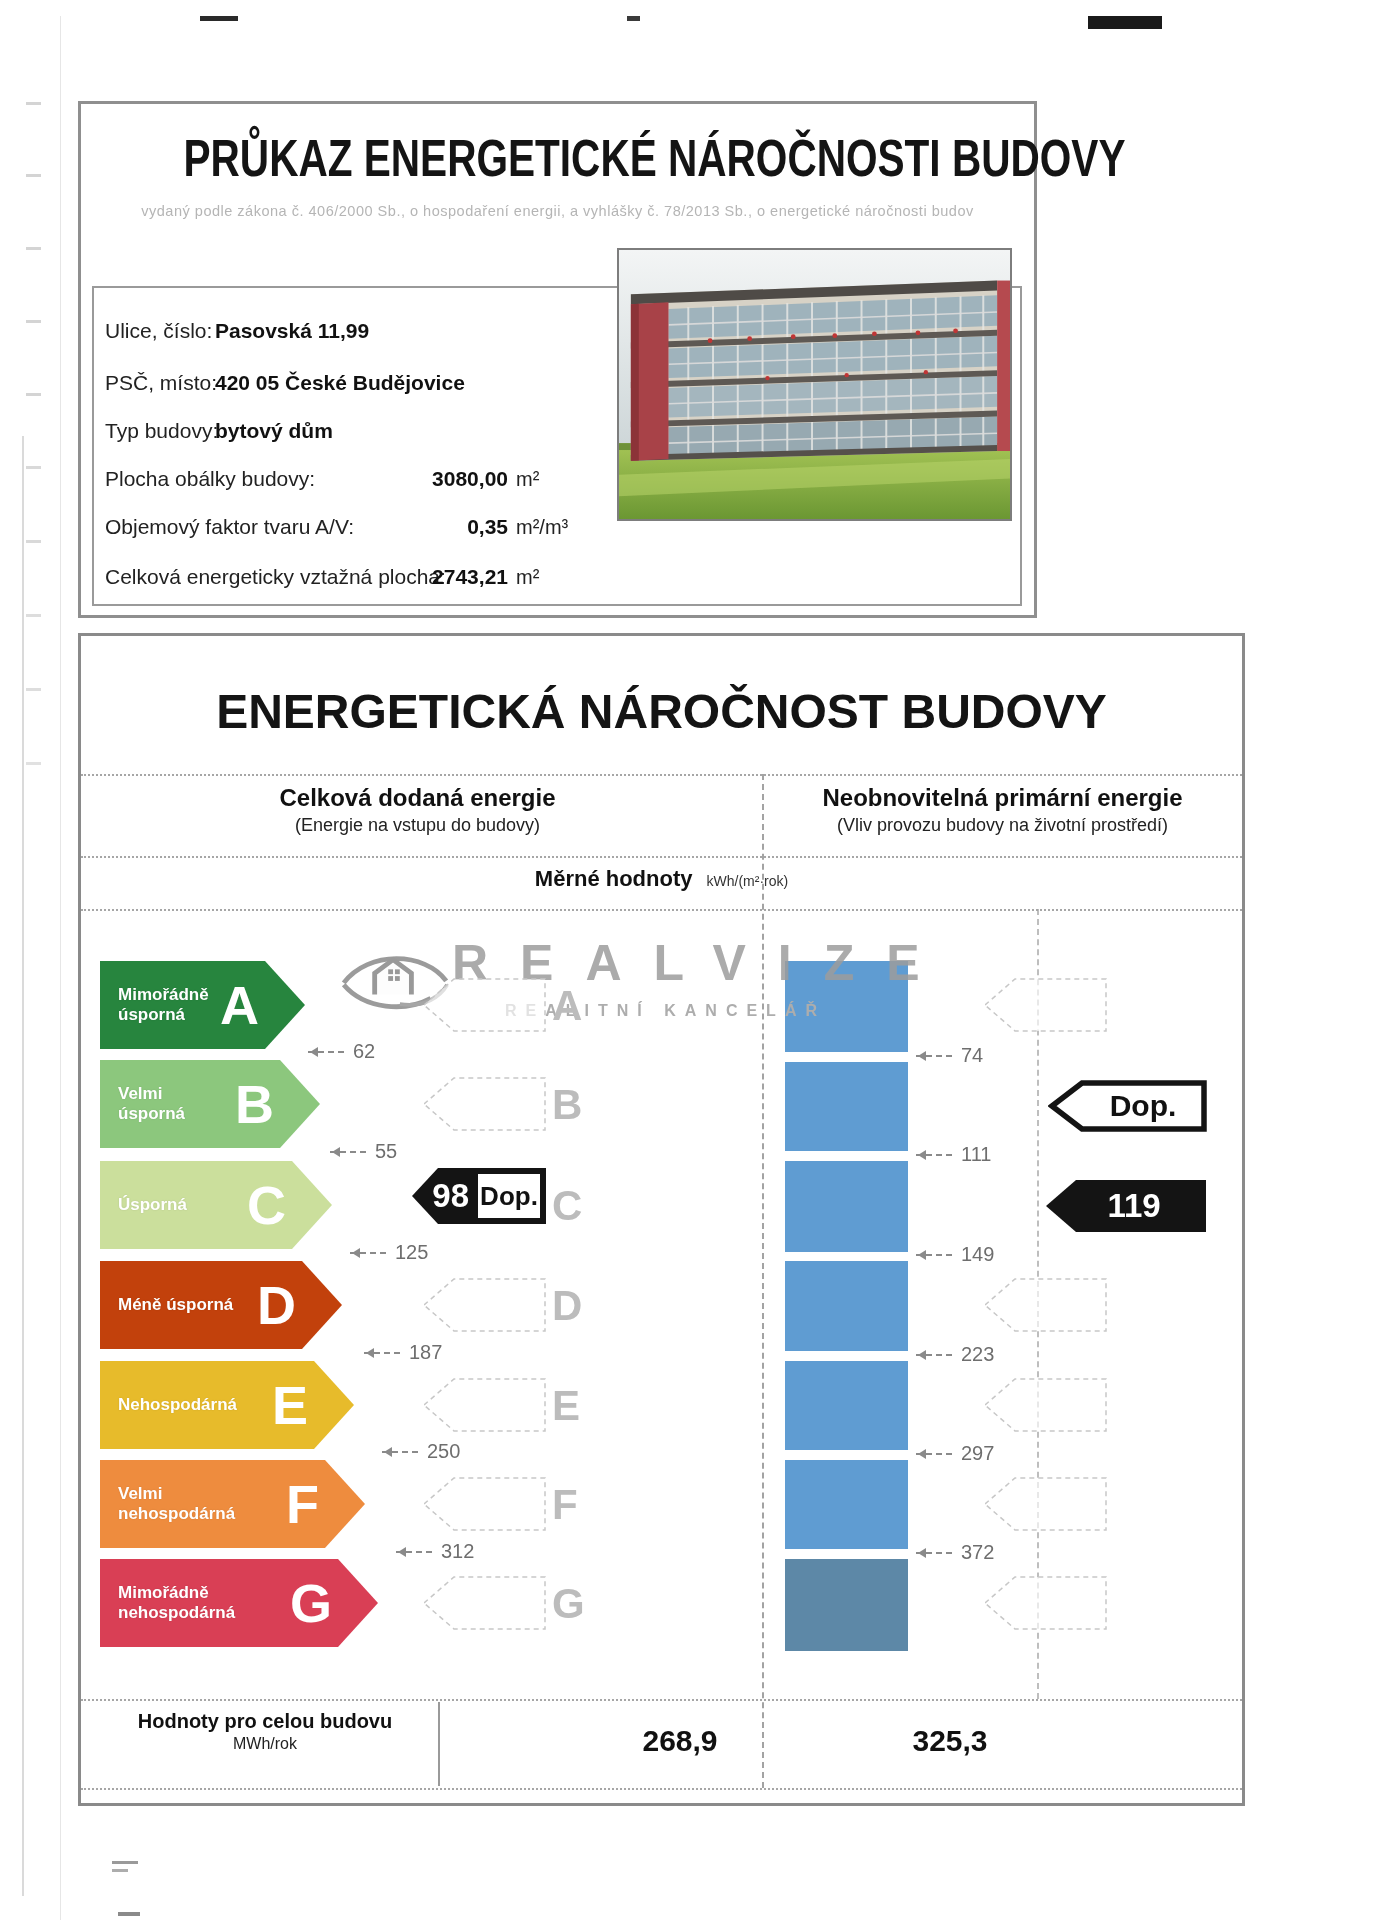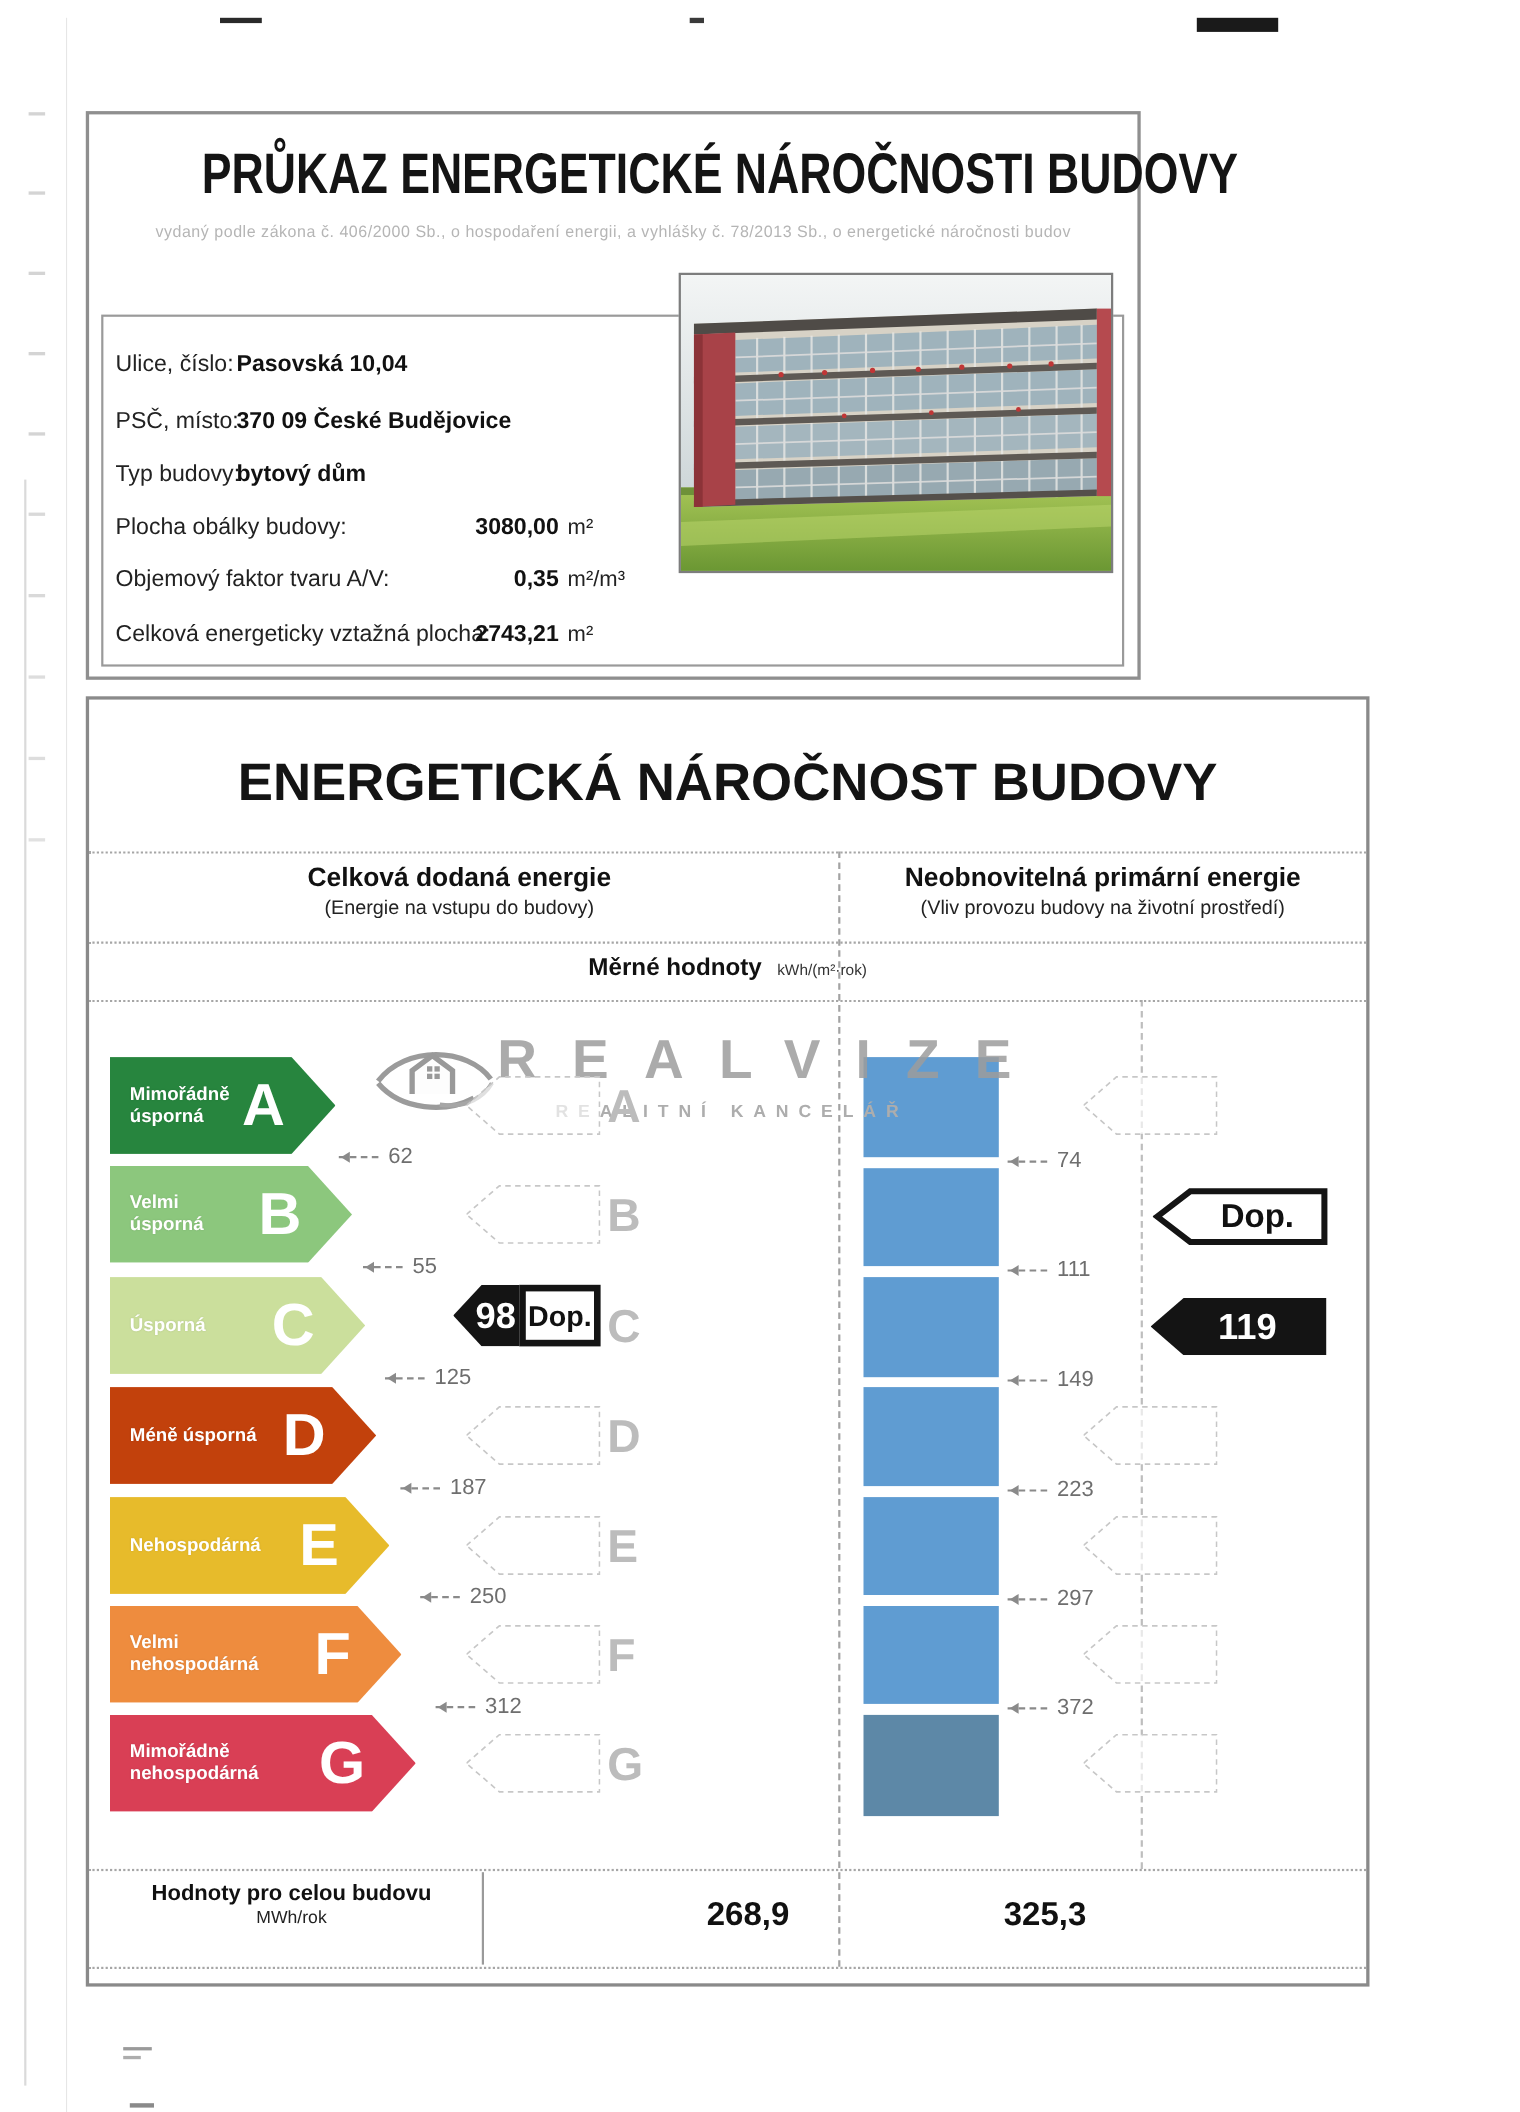--- a/index.html
+++ b/index.html
@@ -124,24 +124,24 @@
   <div class="artifact" style="left:112px;top:1853px;width:16px;height:3px;background:#adadad;"></div>
   <div class="artifact" style="left:118px;top:1896px;width:22px;height:4px;background:#8a8a8a;"></div>
 
   <div class="box1"></div>
   <div class="main-title">PRŮKAZ ENERGETICKÉ NÁROČNOSTI BUDOVY</div>
   <div class="main-subtitle">vydaný podle zákona č. 406/2000 Sb., o hospodaření energii, a vyhlášky č. 78/2013 Sb., o energetické náročnosti budov</div>
 
   <div class="info-box"></div>
 
   <span class="info-label" style="top:303px">Ulice, číslo:</span>
-  <span class="info-value" style="top:303px">Pasovská 10,04</span>
+  <span class="info-value" style="top:303px">Pasovská 11,99</span>
 
   <span class="info-label" style="top:355px">PSČ, místo:</span>
-  <span class="info-value" style="top:355px">370 09 České Budějovice</span>
+  <span class="info-value" style="top:355px">420 05 České Budějovice</span>
 
   <span class="info-label" style="top:403px">Typ budovy:</span>
   <span class="info-value" style="top:403px">bytový dům</span>
 
   <span class="info-label" style="top:451px">Plocha obálky budovy:</span>
   <span class="info-num" style="top:451px">3080,00</span>
   <span class="info-unit" style="top:452px">m²</span>
 
   <span class="info-label" style="top:499px">Objemový faktor tvaru A/V:</span>
   <span class="info-num" style="top:499px">0,35</span>

